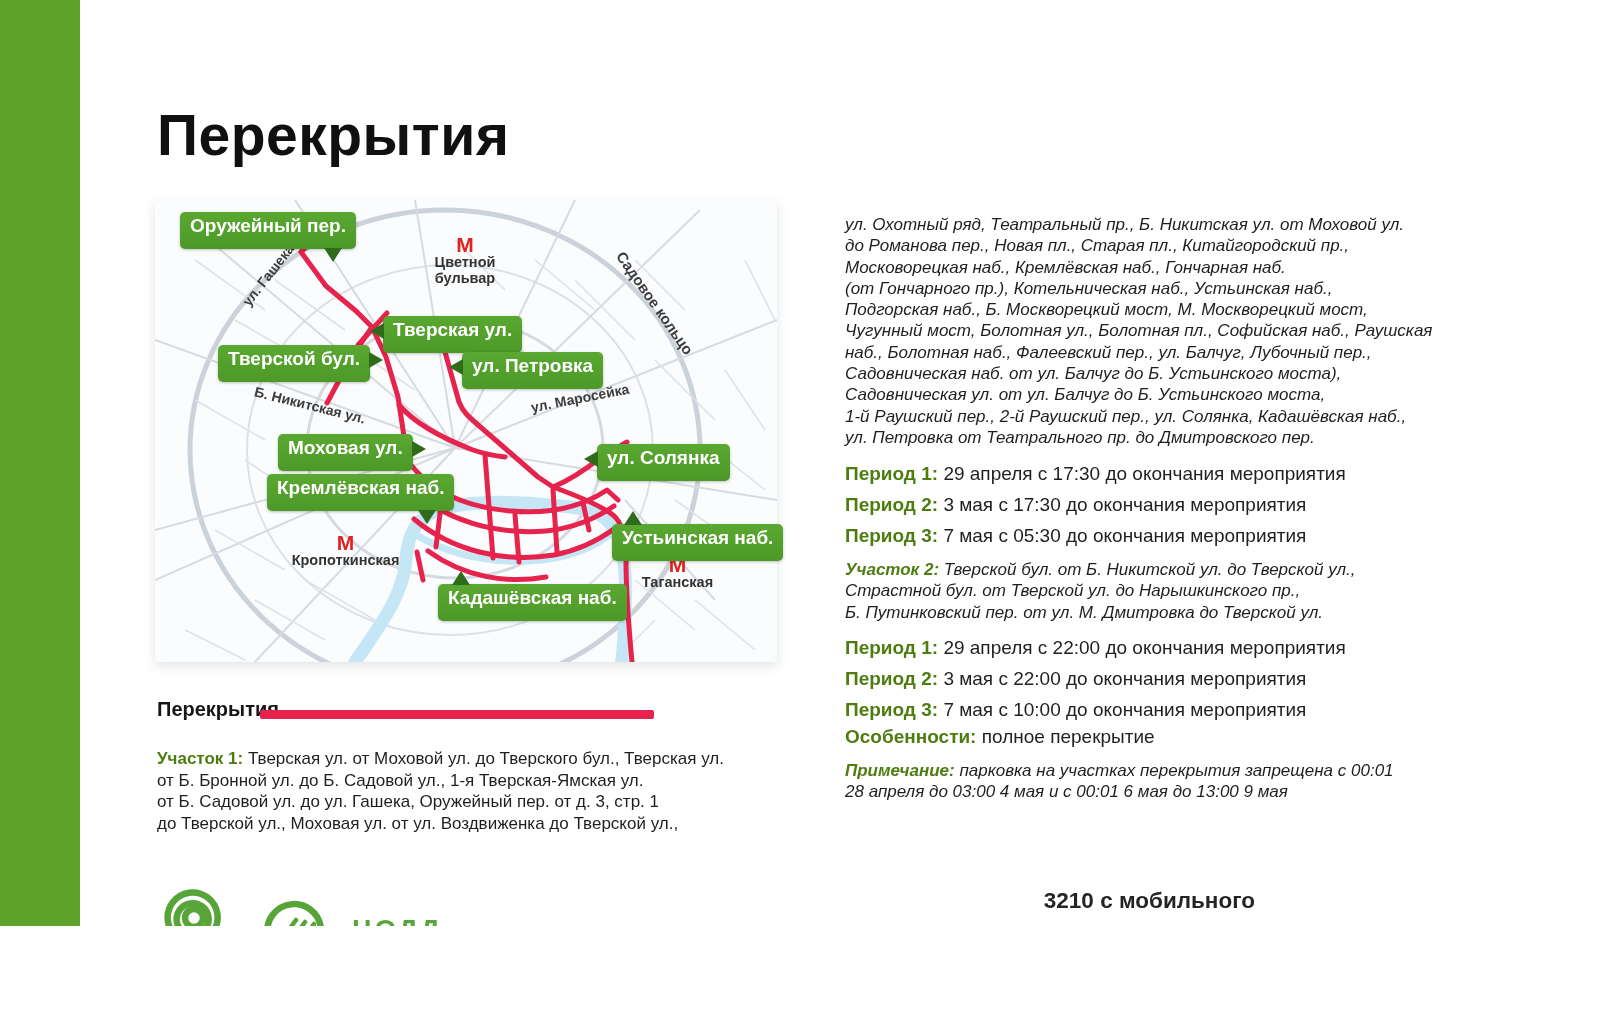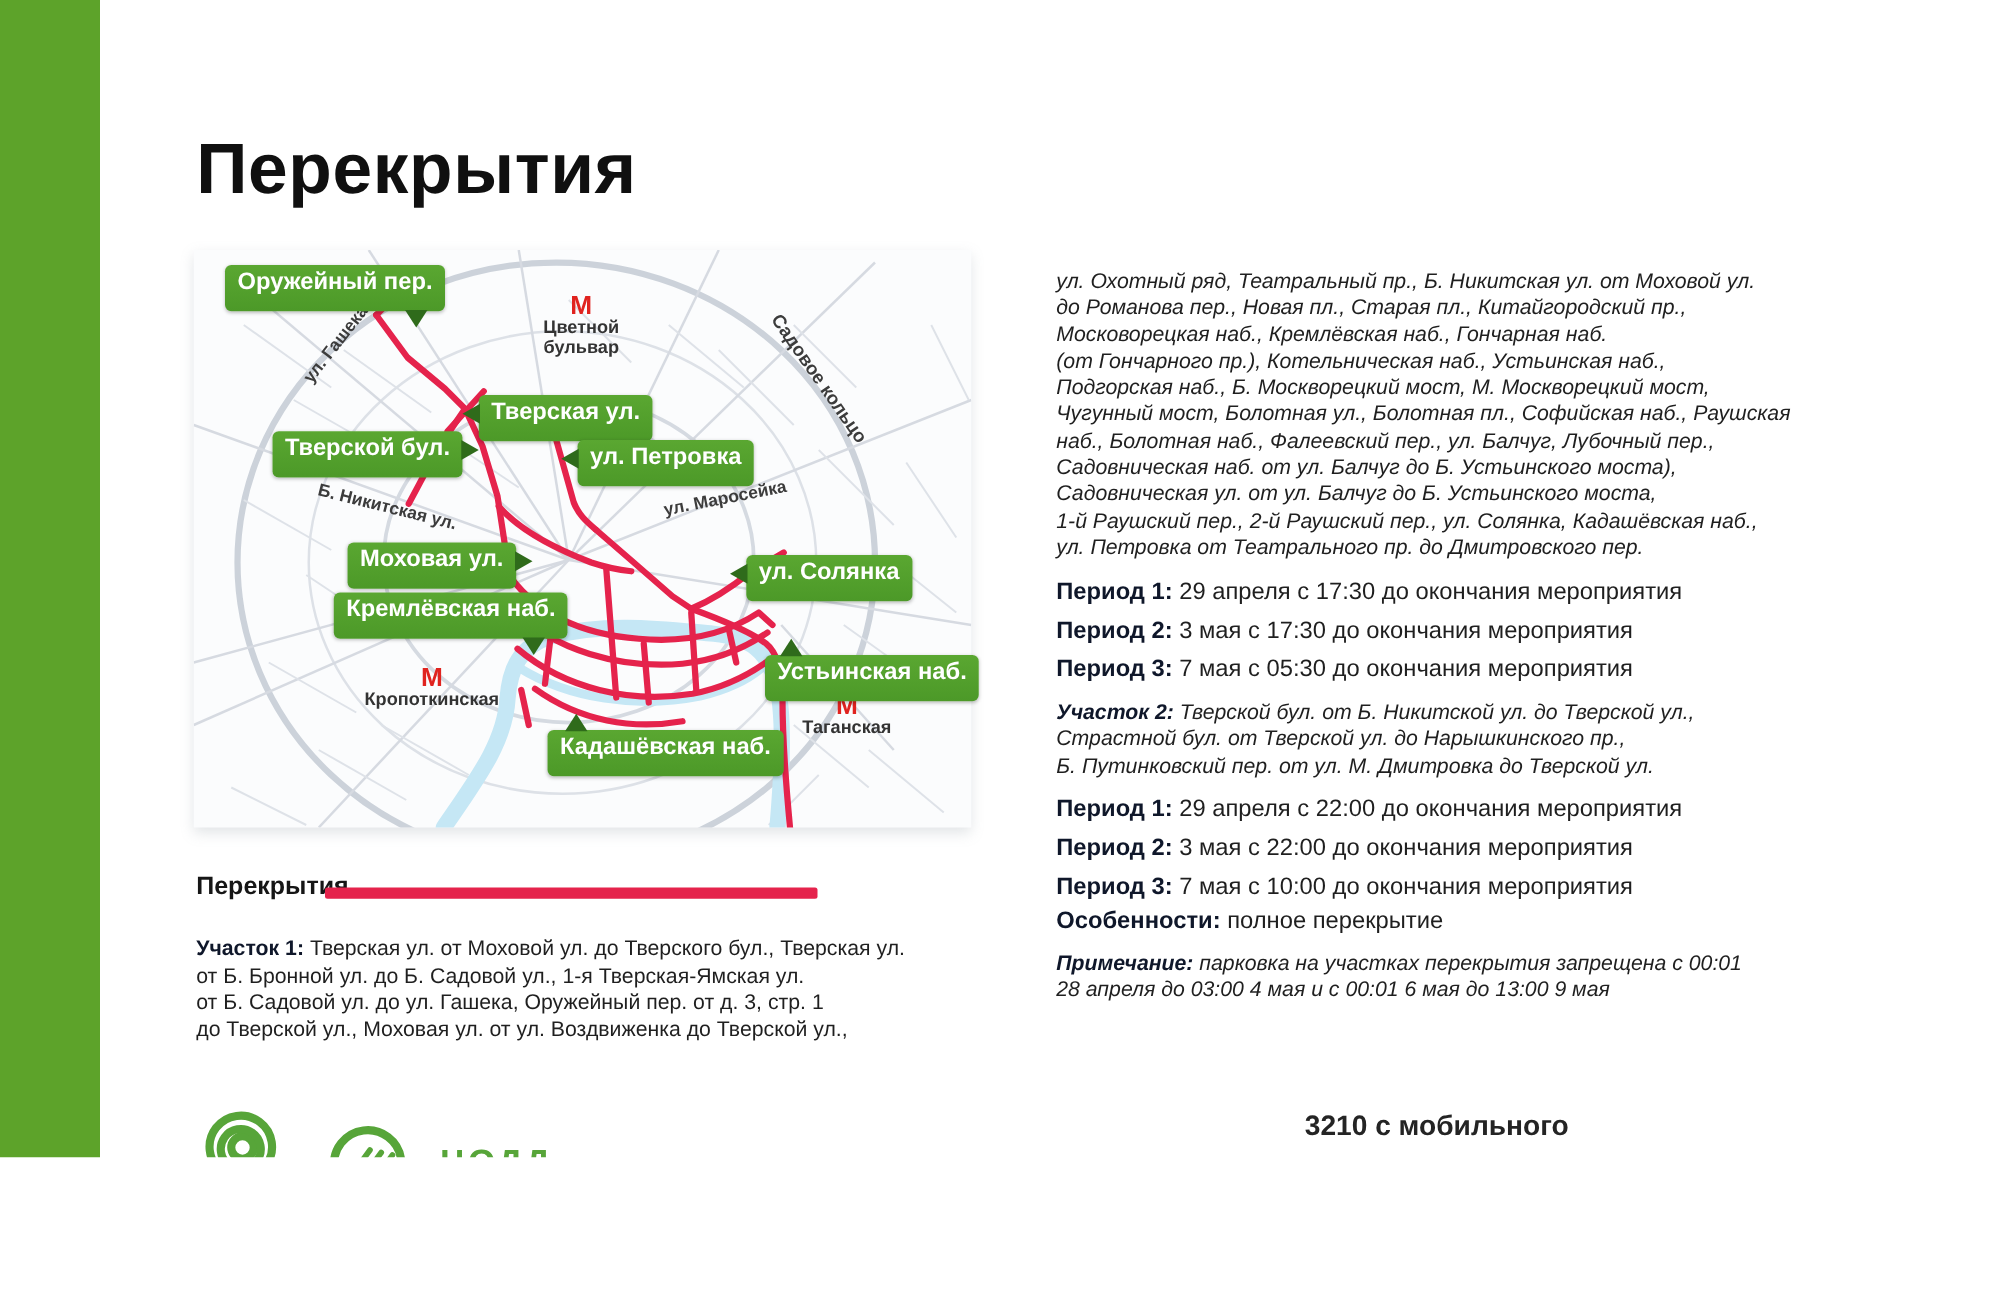--- a/index.html
+++ b/index.html
@@ -28,21 +28,21 @@
 
   
   .legend-label{position:absolute;left:157px;top:698px;font-size:20px;font-weight:bold;color:#161616;}
   .legend-line{position:absolute;left:260px;top:710px;width:394px;height:9px;background:#e5234c;border-radius:2px;}
   .uch1{position:absolute;left:157px;top:731px;width:668px;font-size:17px;line-height:21.5px;white-space:pre-line;}
 
   
   .rcol{position:absolute;left:845px;top:197px;width:665px;}
   .rblock{position:absolute;left:0;font-size:17px;line-height:21.3px;white-space:pre-line;font-style:italic;}
   .period{position:absolute;left:0;font-size:19px;line-height:23px;white-space:nowrap;}
-  b{font-weight:bold;color:#0f172a;}
+  b{font-weight:bold;color:#4d7c0f;}
 
   
   .org-name{position:absolute;left:352px;top:914px;font-size:28px;font-weight:bold;color:#57a539;letter-spacing:2px;}
   .phones{position:absolute;left:1030px;top:886px;width:225px;text-align:right;font-size:22.5px;font-weight:bold;line-height:30px;color:#242424;}
   .links{position:absolute;left:1285px;top:886px;font-size:22.5px;font-weight:bold;line-height:30px;color:#242424;}
 </style>
 </head>
 <body>
 
 <div class="page">

